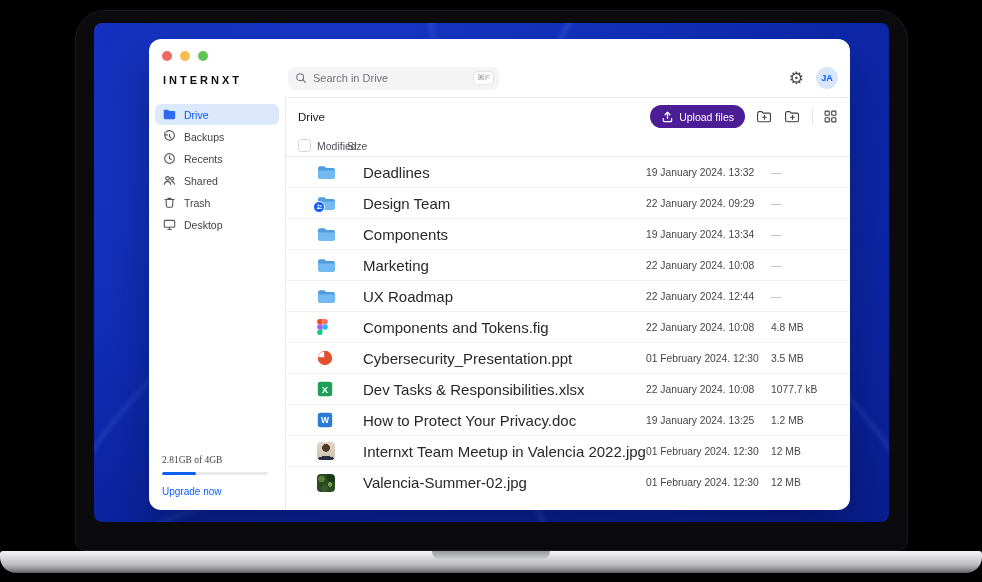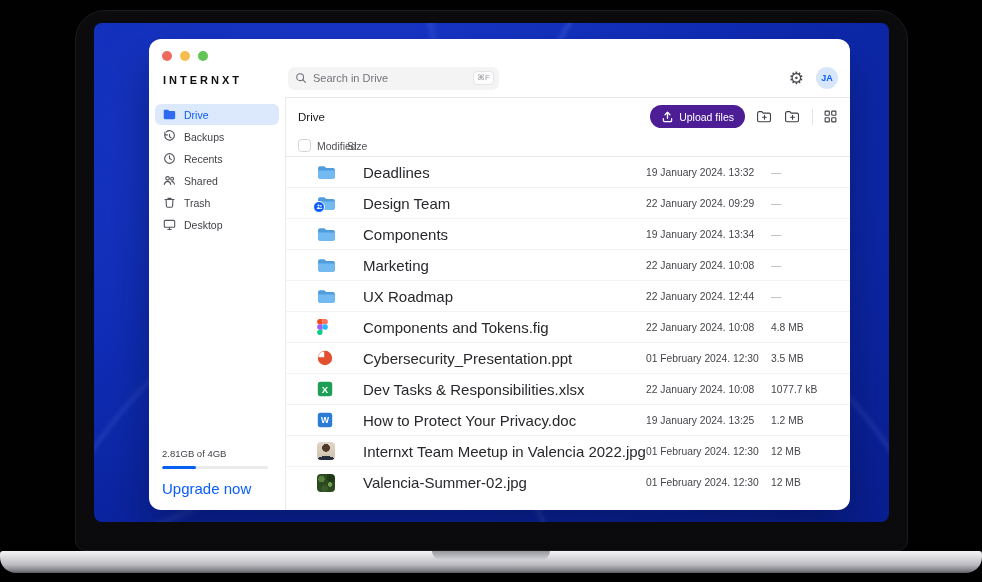--- a/index.html
+++ b/index.html
@@ -37,24 +37,24 @@
   .dot { width:10px; height:10px; border-radius:50%; }
   .dot.red{background:#ee6a5f;} .dot.yellow{background:#f5be4f;} .dot.green{background:#61c454;}
   .brand { margin:13px 0 0 14px; font-size:11px; font-weight:700; letter-spacing:3px; color:#101014; }
   nav { margin:18px 6px 0; }
   .nav-item { display:flex; align-items:center; gap:8px; height:21px; margin-bottom:1px;
               padding:0 8px; border-radius:6px; font-size:10.5px; color:#3f3f46; cursor:default; }
   .nav-item.active { background:#dce8fc; color:#0a5cff; font-weight:500; }
   .nav-ic { width:13px; height:13px; stroke:#55555c; fill:none; stroke-width:1.2;
             stroke-linecap:round; stroke-linejoin:round; flex:0 0 auto; }
   .storage { position:absolute; left:13px; right:17px; bottom:13px; }
-  .storage .usage { font-size:9.5px; color:#3f3f46; }
+  .storage .usage { font-size:9.5px; color:#3f3f46;font-family:Liberation Serif, serif; }
   .storage .track { height:3px; margin:7px 0 11px; background:#ebebee; border-radius:2px; overflow:hidden; }
   .storage .fill { height:100%; background:#0761ee; border-radius:2px; }
-  .storage .upgrade { font-size:15px; color:#0a5cff; font-weight:500; cursor:pointer; }
+  .storage .upgrade { font-size:10px; color:#0a5cff; font-weight:500; cursor:pointer; }
 
   
   .topbar { height:58px; display:flex; align-items:center; padding:20px 12px 0 2px; }
   .search { width:211px; height:23px; background:#f4f4f5; border-radius:7px;
             display:flex; align-items:center; gap:6px; padding:0 5px 0 7px; cursor:text; }
   .search .ph { font-size:11px; color:#73737b; }
   .kbd { margin-left:auto; font-size:8px; color:#9b9ba3; background:#fdfdfd; border:1px solid #e4e4e7;
          border-radius:4px; padding:1px 3px; line-height:10px; }
   .gear { margin-left:auto; font-size:17px; color:#4a4a52; line-height:1; cursor:pointer; }
   .avatar { margin-left:12px; width:22px; height:22px; border-radius:50%; background:#d7e6fb;

